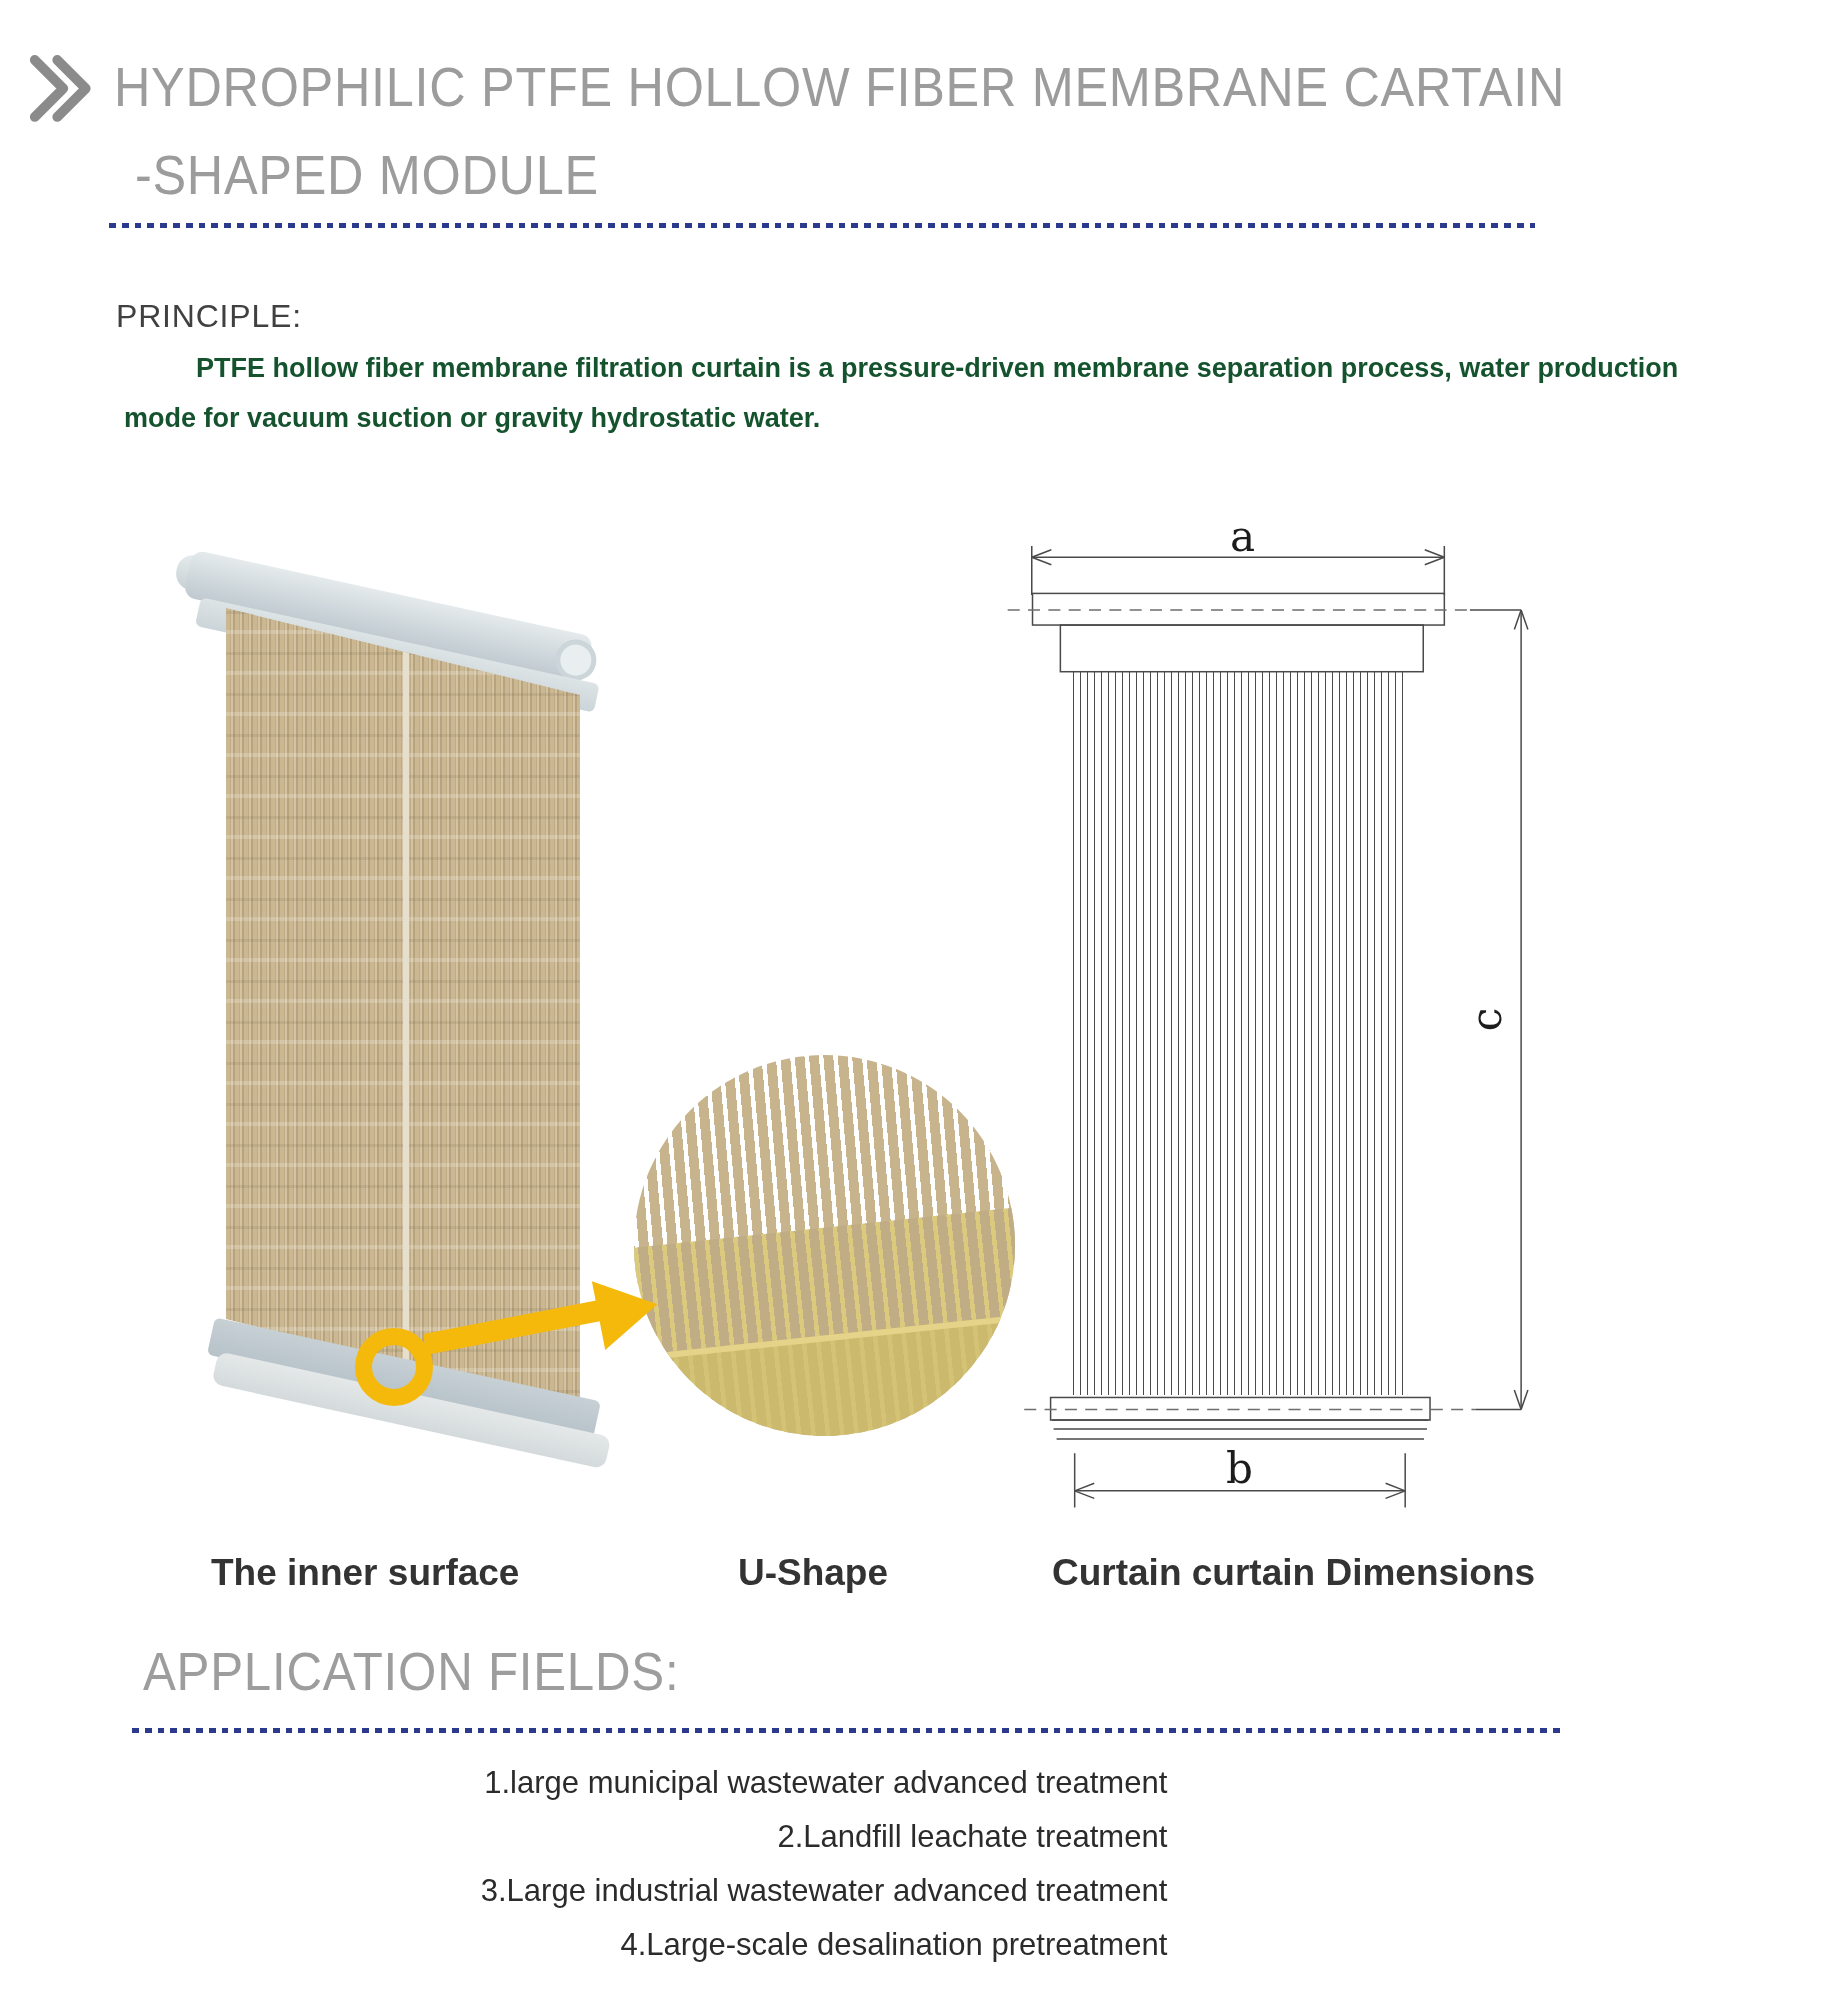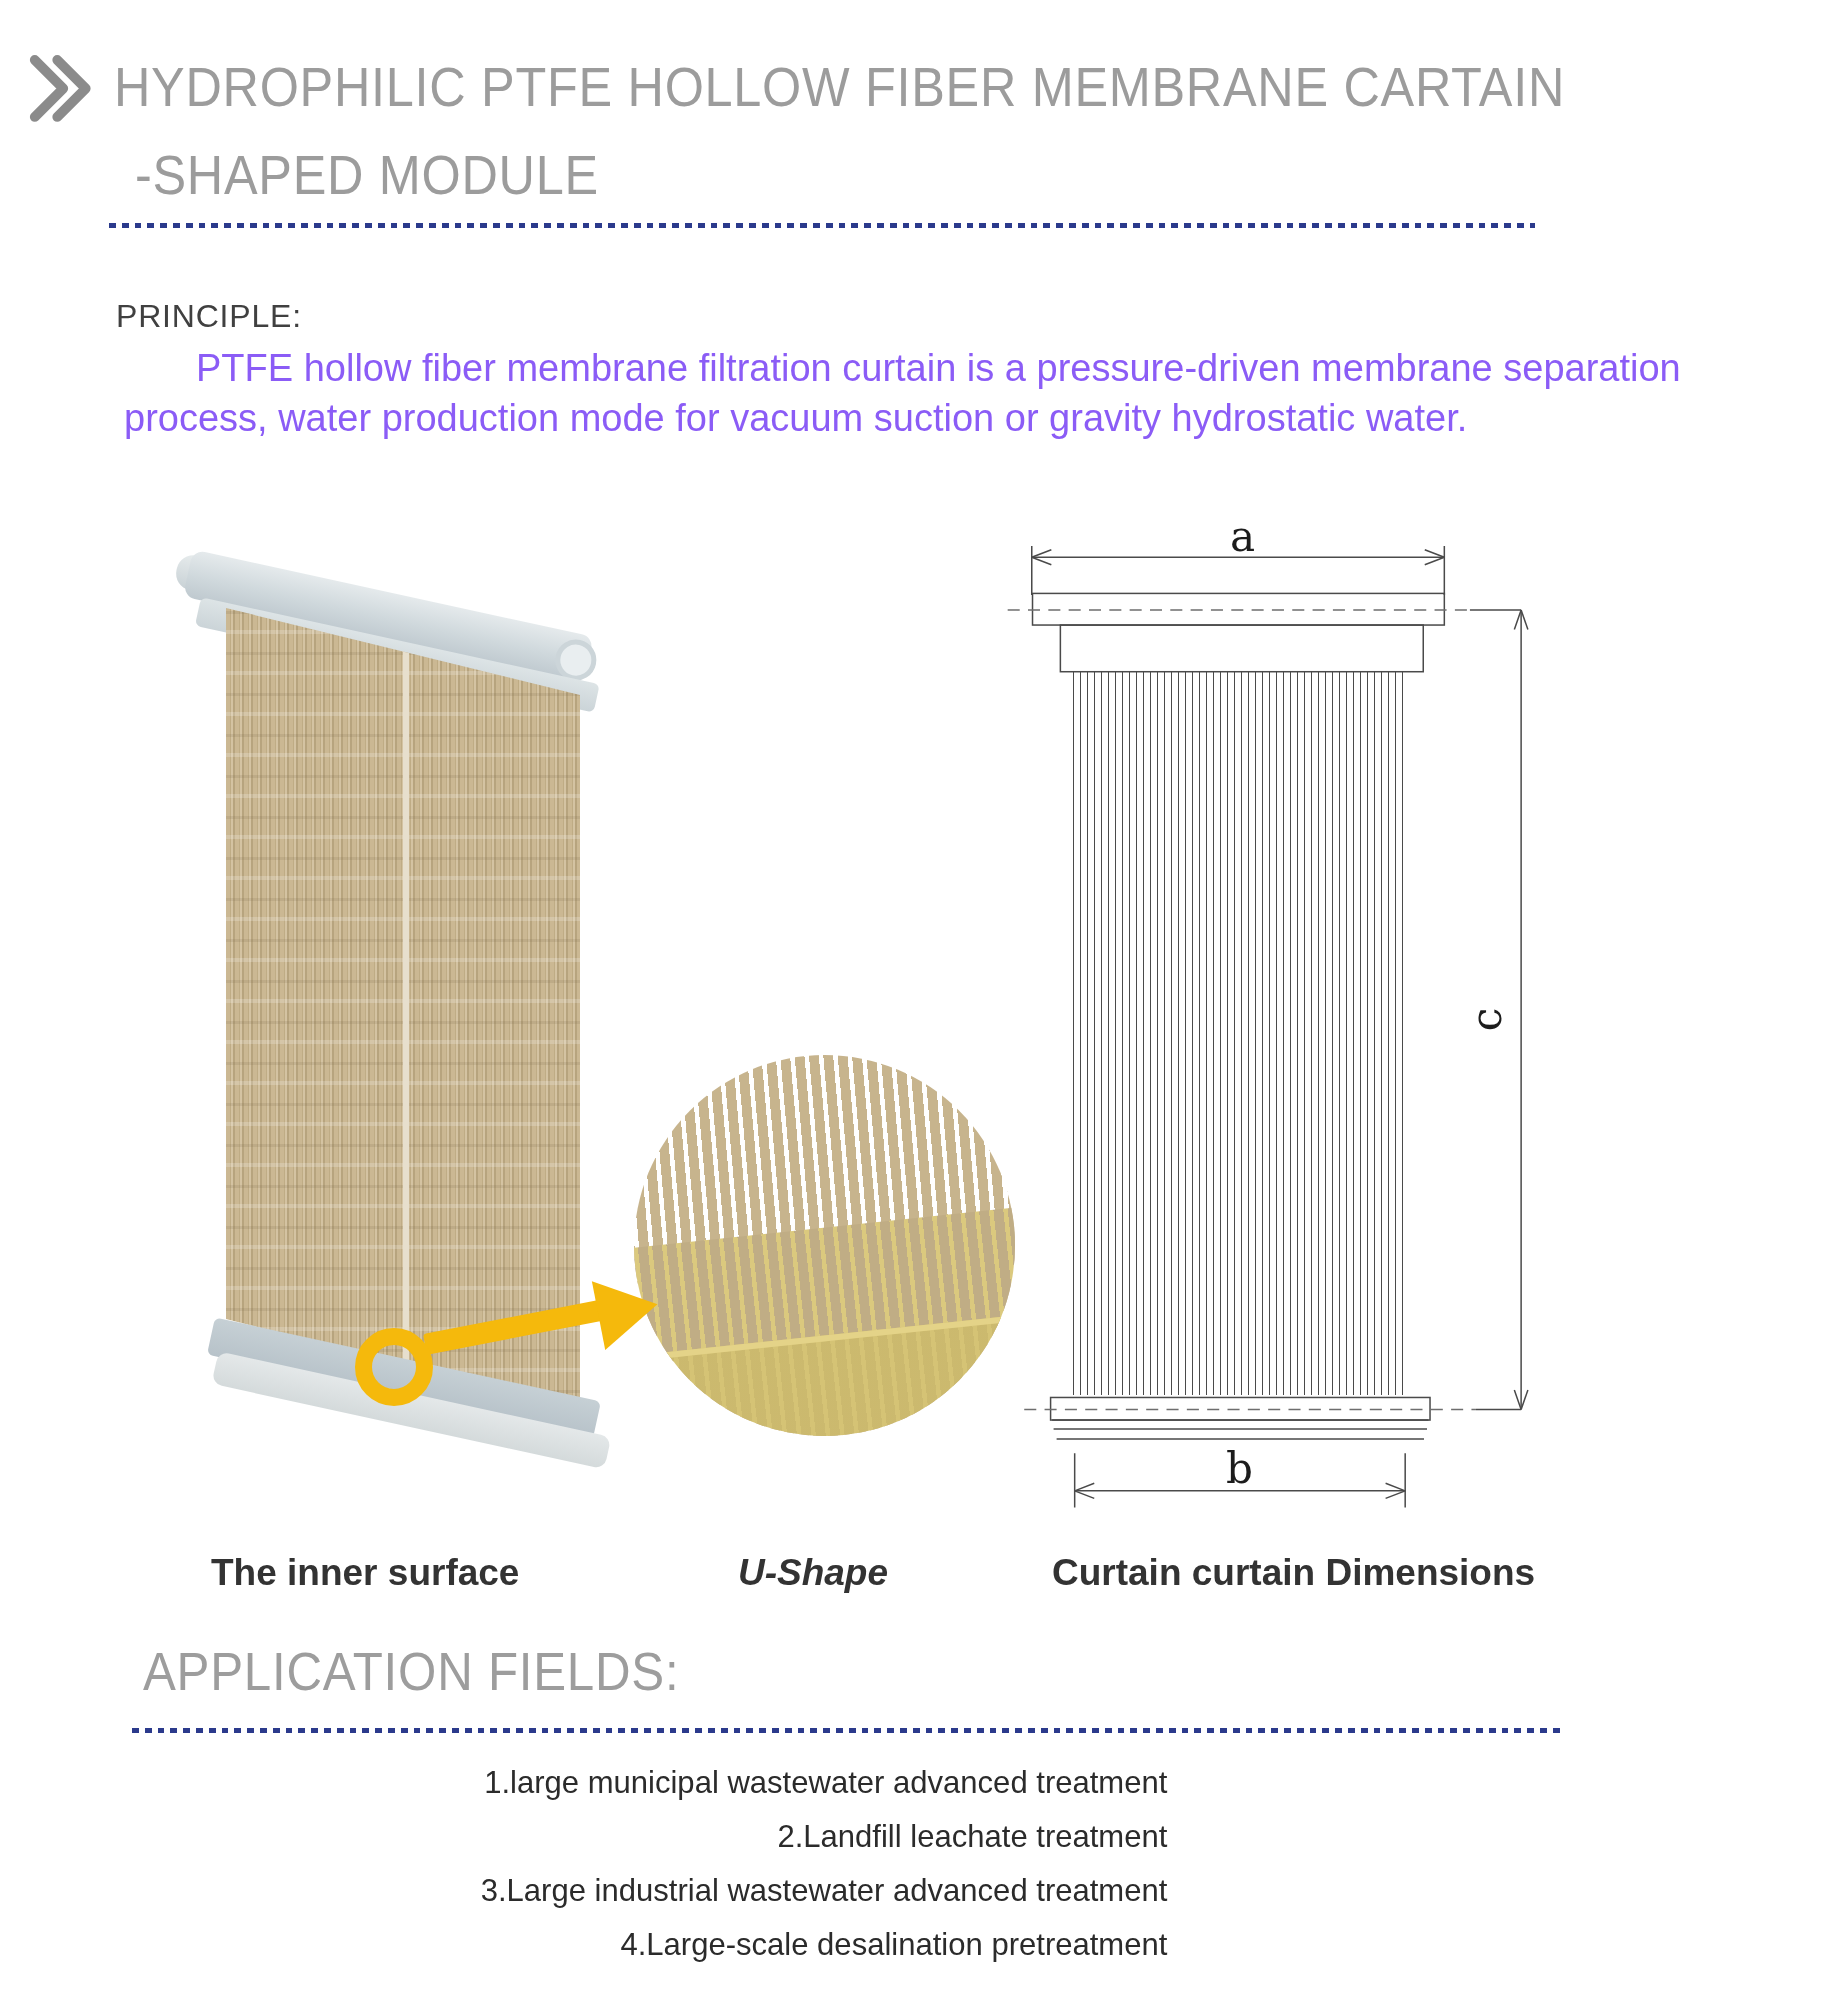--- a/index.html
+++ b/index.html
@@ -12,22 +12,22 @@
               letter-spacing:0.8px;transform:scaleX(0.9);transform-origin:left center;white-space:nowrap;}
   .title-line.l1{top:54px;}
   .title-line.l2{top:142px;left:135px;}
   .dotted{position:absolute;height:4.5px;
           background:repeating-linear-gradient(90deg,#2b3a8c 0 6.8px,transparent 6.8px 12.8px);}
   .dotted.top-sep{left:109px;top:223px;width:1426px;}
   .dotted.app-sep{left:132px;top:1728px;width:1430px;}
 
   
   .principle-heading{position:absolute;left:116px;top:298px;color:#404040;font-size:32px;letter-spacing:0.8px;}
-  .principle-body{position:absolute;left:124px;top:343px;width:1611px;color:#8b5cf6;font-size:38px;
-                  line-height:50px;text-indent:72px;}
+  .principle-body{position:absolute;left:124px;top:343px;width:1611px;color:#14532d;font-size:27px;
+                  line-height:50px;text-indent:72px;font-weight:bold;}
 
   
   .module{position:absolute;left:162px;top:519px;width:467px;height:971px;}
   .mod-stub{position:absolute;left:13.5px;top:39px;width:59px;height:35px;border-radius:16.6px;
             background:linear-gradient(180deg,#e6ebec,#c9d2d6);transform:rotate(12deg);}
   .mod-header{position:absolute;left:25.6px;top:30px;width:410px;height:48px;border-radius:12px;
               background:linear-gradient(180deg,#e5eaec 0%,#cfd8dc 55%,#bfc9cf 100%);
               transform:rotate(12.3deg);transform-origin:left center;}
   .mod-header .pipe-end{position:absolute;right:-7.5px;top:6px;width:41px;height:41px;border-radius:50%;
               background:#e9eef0;border:5.3px solid #ccd5d9;box-sizing:border-box;}
@@ -66,21 +66,21 @@
            background-color:#d5c375;border-top:6px solid #e4d388;transform:rotate(-6deg);}
 
   
   .drawing-svg{position:absolute;left:994px;top:482px;}
   .drawing-fibers{position:absolute;left:1073px;top:671px;width:334px;height:724px;
            background:repeating-linear-gradient(90deg,#4a4a4a 0 1.2px,transparent 1.2px 7px);}
 
   
   .fig-caption{position:absolute;top:1552px;font-size:37px;font-weight:700;color:#333;text-align:center;white-space:nowrap;}
   .cap-inner{left:211px;width:301px;}
-  .cap-ushape{left:700px;width:226px;font-style:italic;}
+  .cap-ushape{left:700px;width:226px;}
   .cap-dims{left:1052px;width:384px;}
 
   
   .app-heading{position:absolute;left:143px;top:1641px;color:#9d9d9d;font-weight:300;font-size:53px;
                letter-spacing:0.8px;transform:scaleX(0.93);transform-origin:left center;white-space:nowrap;}
   .app-list{position:absolute;left:145px;top:1763px;width:1054px;text-align:right;}
   .app-item{font-size:32px;color:#2b2b2b;height:54px;line-height:39px;transform:scaleX(0.97);transform-origin:left center;white-space:nowrap;}
 
   svg .dline{stroke:#4a4a4a;stroke-width:2;fill:none;}
   svg .dashed{stroke:#6e6e6e;stroke-width:2;fill:none;stroke-dasharray:16 11;}

